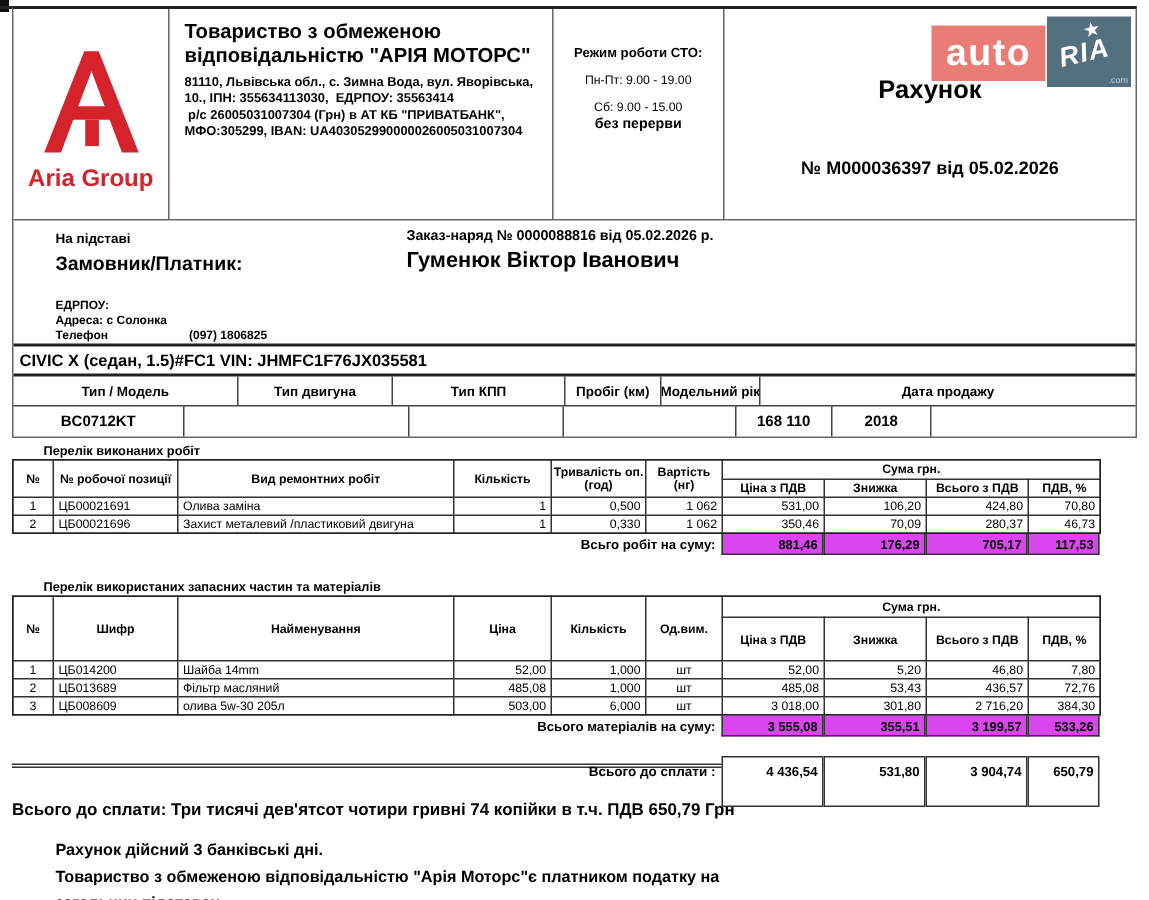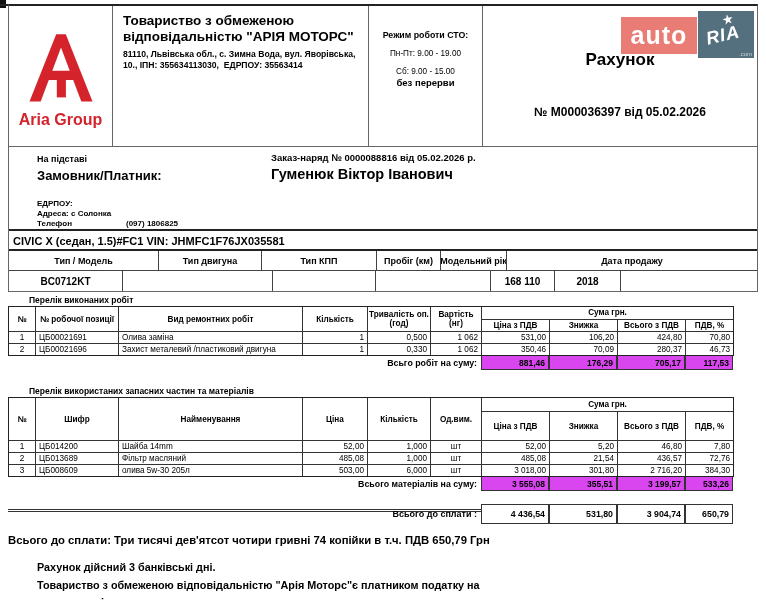--- a/index.html
+++ b/index.html
@@ -79,21 +79,21 @@
   .tfoot-label { width:473px; text-align:right; font-size:8.8px; font-weight:bold; padding:2px 4px 0 0; }
   .tfoot-cell { border:1px solid #333; border-top:none; font-size:8.5px; font-weight:bold;
     text-align:right; padding:2px 3px 0 0; background:#d946ef; }
   .w-price{width:68px}.w-disc{width:68px}.w-tot{width:68px}.w-vat{width:48px}
 
   
   .summary { position:relative; margin-left:8px; width:725px; height:20px; margin-top:13px; }
   .summary-sep { position:absolute; left:0; top:5px; width:725px; border-top:3px double #333; }
   .summary-row { position:absolute; left:0; top:0; width:725px; display:flex; }
   .summary-label { width:473px; text-align:right; font-size:9px; font-weight:bold; padding:5px 4px 0 0; }
-  .summary-cell { border:1px solid #333; height:20px; font-size:8.8px; font-weight:bold;
+  .summary-cell { border:1px solid #333; height:34px; font-size:8.8px; font-weight:bold;
     text-align:right; padding:4px 3px 0 0; background:#fff; position:relative; z-index:2; }
 
   
   .amount-words { margin:10px 0 0 8px; font-size:11.3px; font-weight:bold; }
   .notes { margin:13px 0 0 37px; font-size:10.8px; font-weight:bold; line-height:17.5px; }
 
   .flow { position:absolute; left:0; top:0; width:766px; }
   .spacer-top { height:292px; }
 </style>
 </head>
@@ -112,20 +112,21 @@
           <polygon points="43,2 57,2 95,98 79,98" fill="#d5232c"></polygon>
           <polygon points="28,54 76,54 81,67 23,67" fill="#d5232c"></polygon>
           <rect x="44" y="67" width="13" height="25" fill="#d5232c"></rect>
         </svg>
         <div class="logo-text">Aria Group</div>
       </div>
 
       <div class="cell-company">
         <div class="company-name">Товариство з обмеженою відповідальністю "АРІЯ МОТОРС"</div>
         <div class="company-details">81110, Львівська обл., с. Зимна Вода, вул. Яворівська, 10., ІПН: 355634113030,  ЕДРПОУ: 35563414</div>
+        <div class="company-details"> р/с 26005031007304 (Грн) в АТ КБ "ПРИВАТБАНК", МФО:305299, IBAN: UA403052990000026005031007304</div>
       </div>
 
       <div class="cell-hours">
         <div class="hours-title">Режим роботи СТО:</div>
         <div class="hours-line">Пн-Пт: 9.00 - 19.00</div>
         <div class="hours-line2">Сб: 9.00 - 15.00</div>
         <div class="hours-bold">без перерви</div>
       </div>
 
       <div class="cell-invoice">
@@ -289,21 +290,21 @@
         <td class="r">7,80</td>
       </tr>
       <tr class="item-row">
         <td class="c">2</td>
         <td class="l">ЦБ013689</td>
         <td class="l">Фільтр масляний</td>
         <td class="r">485,08</td>
         <td class="r">1,000</td>
         <td class="c">шт</td>
         <td class="r">485,08</td>
-        <td class="r">21,54</td>
+        <td class="r">53,43</td>
         <td class="r">436,57</td>
         <td class="r">72,76</td>
       </tr>
       <tr class="item-row">
         <td class="c">3</td>
         <td class="l">ЦБ008609</td>
         <td class="l">олива 5w-30  205л</td>
         <td class="r">503,00</td>
         <td class="r">6,000</td>
         <td class="c">шт</td>

